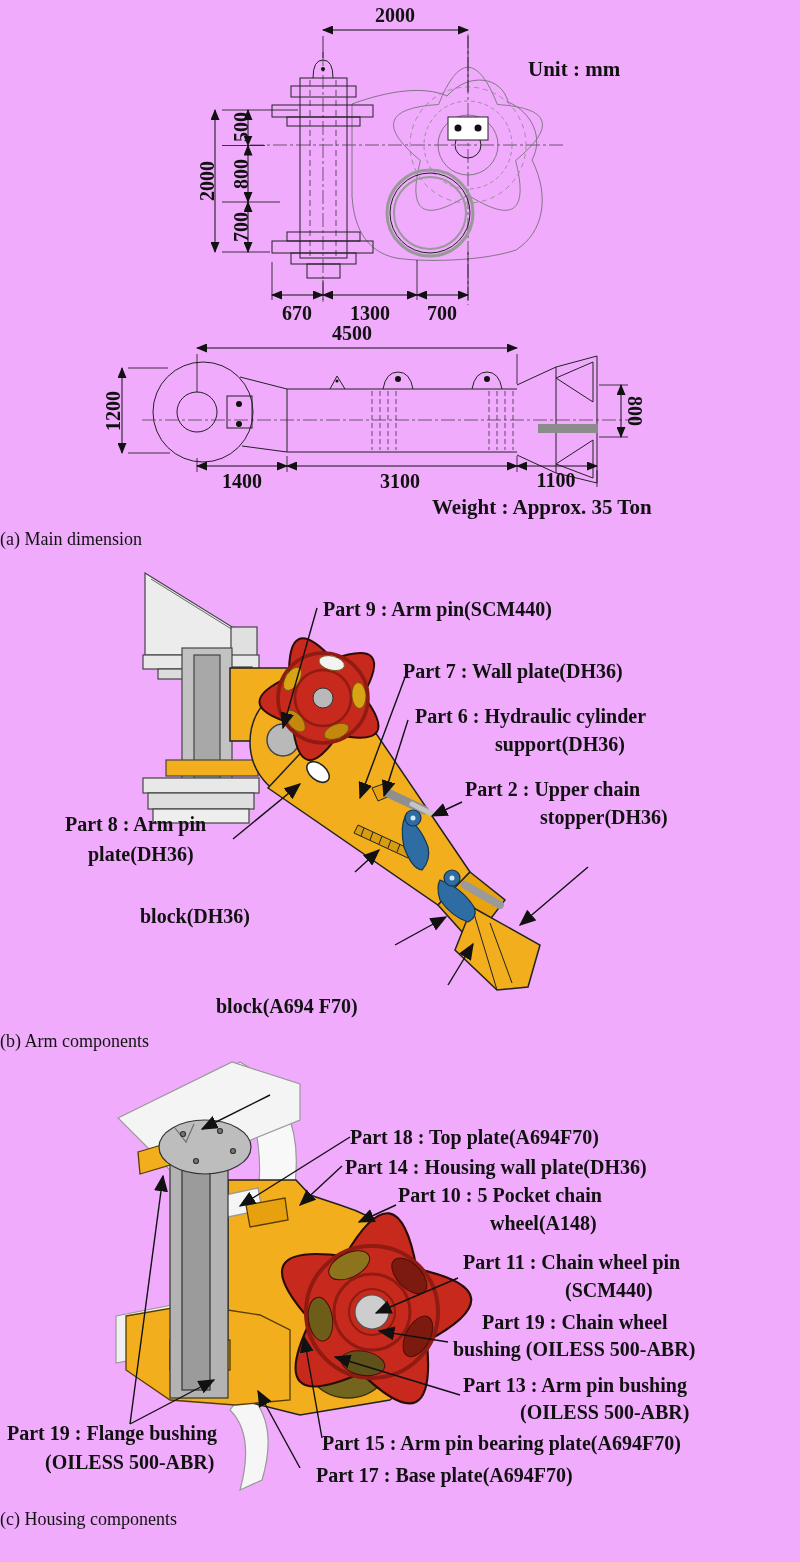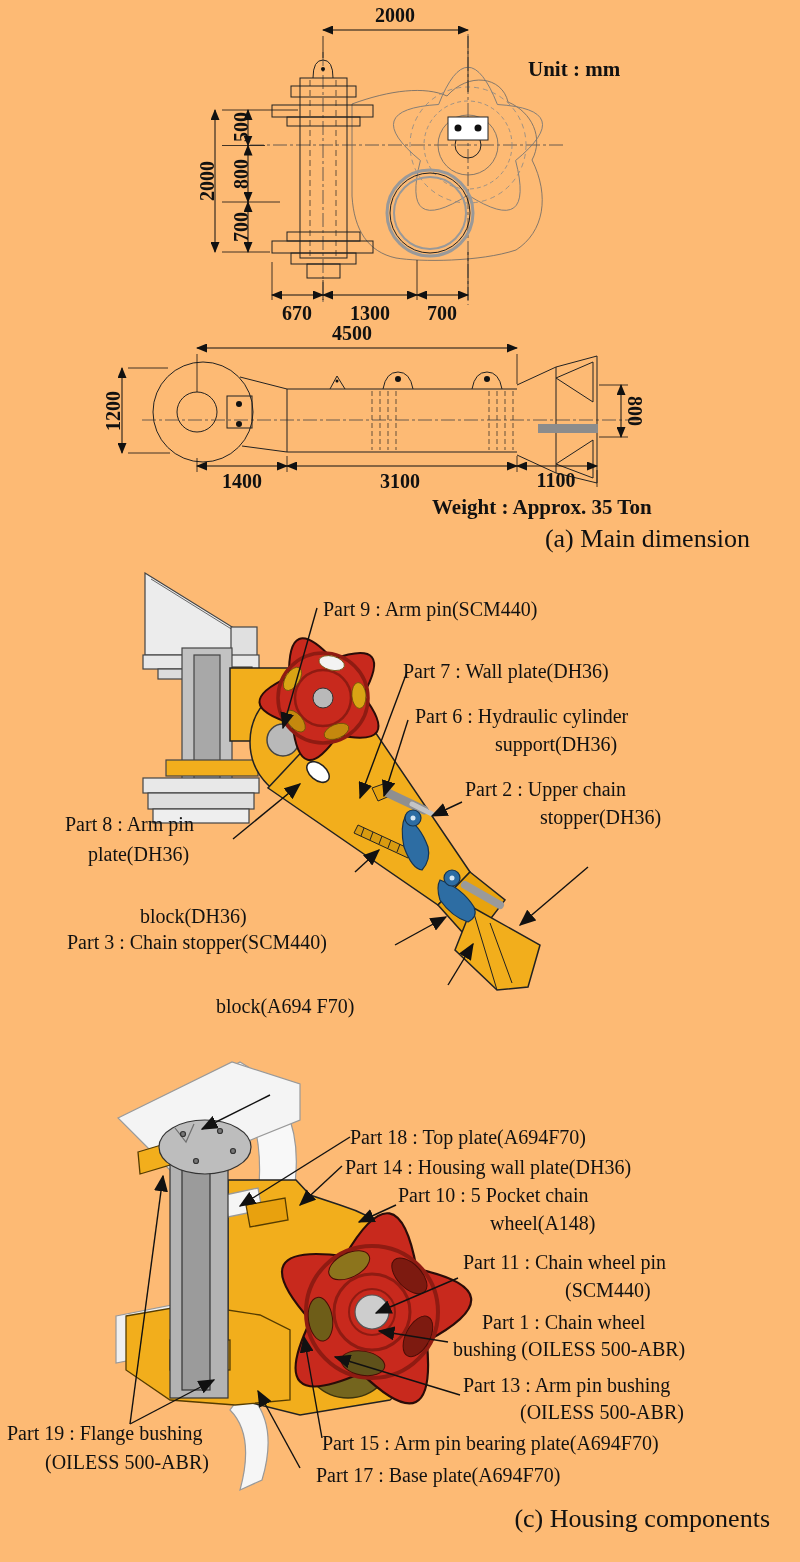--- a/index.html
+++ b/index.html
@@ -1,20 +1,20 @@
 <!DOCTYPE html>
 <html><head>
 <meta charset="utf-8">
 <style>
   html,body{margin:0;padding:0;background:#ffffff;}
-  .page{position:relative;width:800px;height:1562px;background:#fdba74;overflow:hidden;
+  .page{position:relative;width:800px;height:1562px;background:#f0abfc;overflow:hidden;
         font-family:"Liberation Serif", serif;color:#111;}
   .panel-svg{position:absolute;left:0;}
-  .lbl{position:absolute;white-space:nowrap;font-weight:normal;font-size:20px;line-height:22px;color:#111;text-align:right;}
-  .cap{position:absolute;font-size:26px;line-height:30px;color:#111;text-align:right;white-space:nowrap;}
+  .lbl{position:absolute;white-space:nowrap;font-weight:bold;font-size:20px;line-height:22px;color:#111;text-align:right;}
+  .cap{position:absolute;font-size:18px;line-height:30px;color:#111;text-align:left;white-space:nowrap;}
   svg text{font-family:"Liberation Serif", serif;fill:#111;}
   svg .dim{font-size:20px;font-weight:bold;text-anchor:middle;}
   svg .note{font-size:21px;font-weight:bold;text-anchor:start;}
 </style>
 </head>
 <body>
 
 <div class="page">
 
   <svg class="panel-svg" style="top:0" width="800" height="558" viewBox="0 0 800 558">
@@ -217,22 +217,22 @@
 
   <div class="lbl" style="left:323px;top:598px">Part 9 : Arm pin(SCM440)</div>
   <div class="lbl" style="left:403px;top:660px">Part 7 : Wall plate(DH36)</div>
   <div class="lbl" style="left:415px;top:705px">Part 6 : Hydraulic cylinder</div>
   <div class="lbl" style="left:495px;top:733px">support(DH36)</div>
   <div class="lbl" style="left:465px;top:778px">Part 2 : Upper chain</div>
   <div class="lbl" style="left:540px;top:806px">stopper(DH36)</div>
   <div class="lbl" style="left:65px;top:813px">Part 8 : Arm pin</div>
   <div class="lbl" style="left:88px;top:843px">plate(DH36)</div>
   <div class="lbl" style="left:140px;top:905px">block(DH36)</div>
-  <div class="lbl" style="left:67px;top:931px">Part 3 : Chain stopper(SCM440)</div>
   <div class="lbl" style="left:216px;top:995px">block(A694 F70)</div>
+  <div class="cap" style="left:0;top:1026px;width:750px">(b) Arm components</div>
 
   <svg class="panel-svg" style="top:1060px" width="800" height="502" viewBox="0 0 800 502">
     <defs>
       <marker id="ahc" markerWidth="12" markerHeight="10" refX="11" refY="5" orient="auto">
         <path d="M0,0 L12,5 L0,10 Z" fill="#111"></path>
       </marker>
     </defs>
 
     <g stroke="#999" stroke-width="1.2">
       <path d="M240,2 Q312,42 292,142 L255,158 Q272,62 226,10 Z" fill="#f8f8f8"></path>
@@ -291,21 +291,21 @@
       <path d="M130,364 L214,320" marker-end="url(#ahc)"></path>
     </g>
   </svg>
 
   <div class="lbl" style="left:350px;top:1126px">Part 18 : Top plate(A694F70)</div>
   <div class="lbl" style="left:345px;top:1156px">Part 14 : Housing wall plate(DH36)</div>
   <div class="lbl" style="left:398px;top:1184px">Part 10 : 5 Pocket chain</div>
   <div class="lbl" style="left:490px;top:1212px">wheel(A148)</div>
   <div class="lbl" style="left:463px;top:1251px">Part 11 : Chain wheel pin</div>
   <div class="lbl" style="left:565px;top:1279px">(SCM440)</div>
-  <div class="lbl" style="left:482px;top:1311px">Part 1 : Chain wheel</div>
+  <div class="lbl" style="left:482px;top:1311px">Part 19 : Chain wheel</div>
   <div class="lbl" style="left:453px;top:1338px">bushing (OILESS 500-ABR)</div>
   <div class="lbl" style="left:463px;top:1374px">Part 13 : Arm pin bushing</div>
   <div class="lbl" style="left:520px;top:1401px">(OILESS 500-ABR)</div>
   <div class="lbl" style="left:7px;top:1422px">Part 19 : Flange bushing</div>
   <div class="lbl" style="left:45px;top:1451px">(OILESS 500-ABR)</div>
   <div class="lbl" style="left:322px;top:1432px">Part 15 : Arm pin bearing plate(A694F70)</div>
   <div class="lbl" style="left:316px;top:1464px">Part 17 : Base plate(A694F70)</div>
   <div class="cap" style="left:0;top:1504px;width:770px">(c) Housing components</div>
 
 </div>

